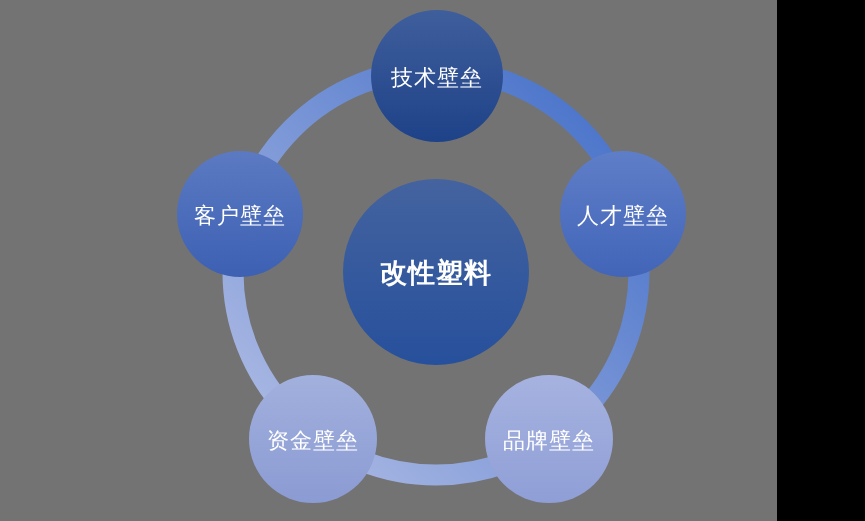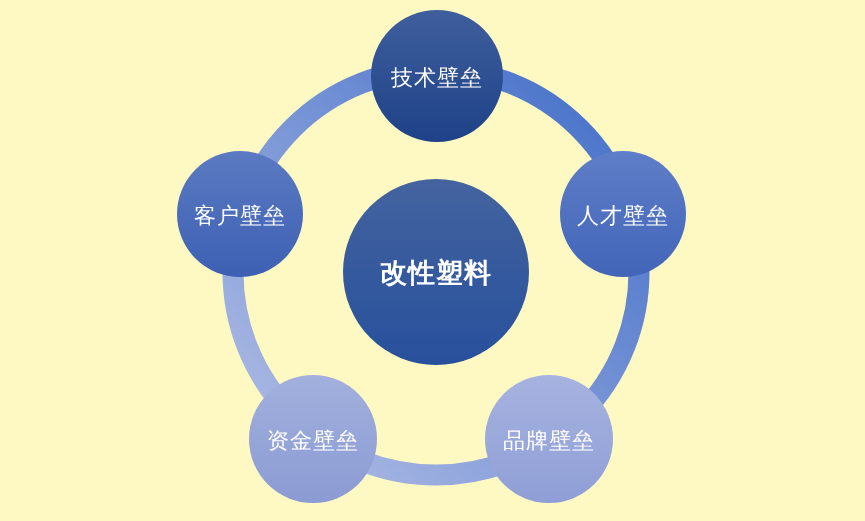--- a/index.html
+++ b/index.html
@@ -6,23 +6,23 @@
     margin: 0;
     padding: 0;
     background: #000000;
     width: 865px;
     height: 521px;
     overflow: hidden;
     font-family: "Liberation Sans", "DejaVu Sans", sans-serif;
   }
   .stage {
     position: relative;
-    width: 865px;
+    width: 777px;
     height: 521px;
-    background: #fef9c3;
+    background: #737373;
   }
   svg { display: block; }
   .node-label {
     fill: #ffffff;
     font-family: "Liberation Sans", "DejaVu Sans", sans-serif;
     font-size: 22px;
     letter-spacing: 1px;
     text-anchor: middle;
     dominant-baseline: central;
   }

